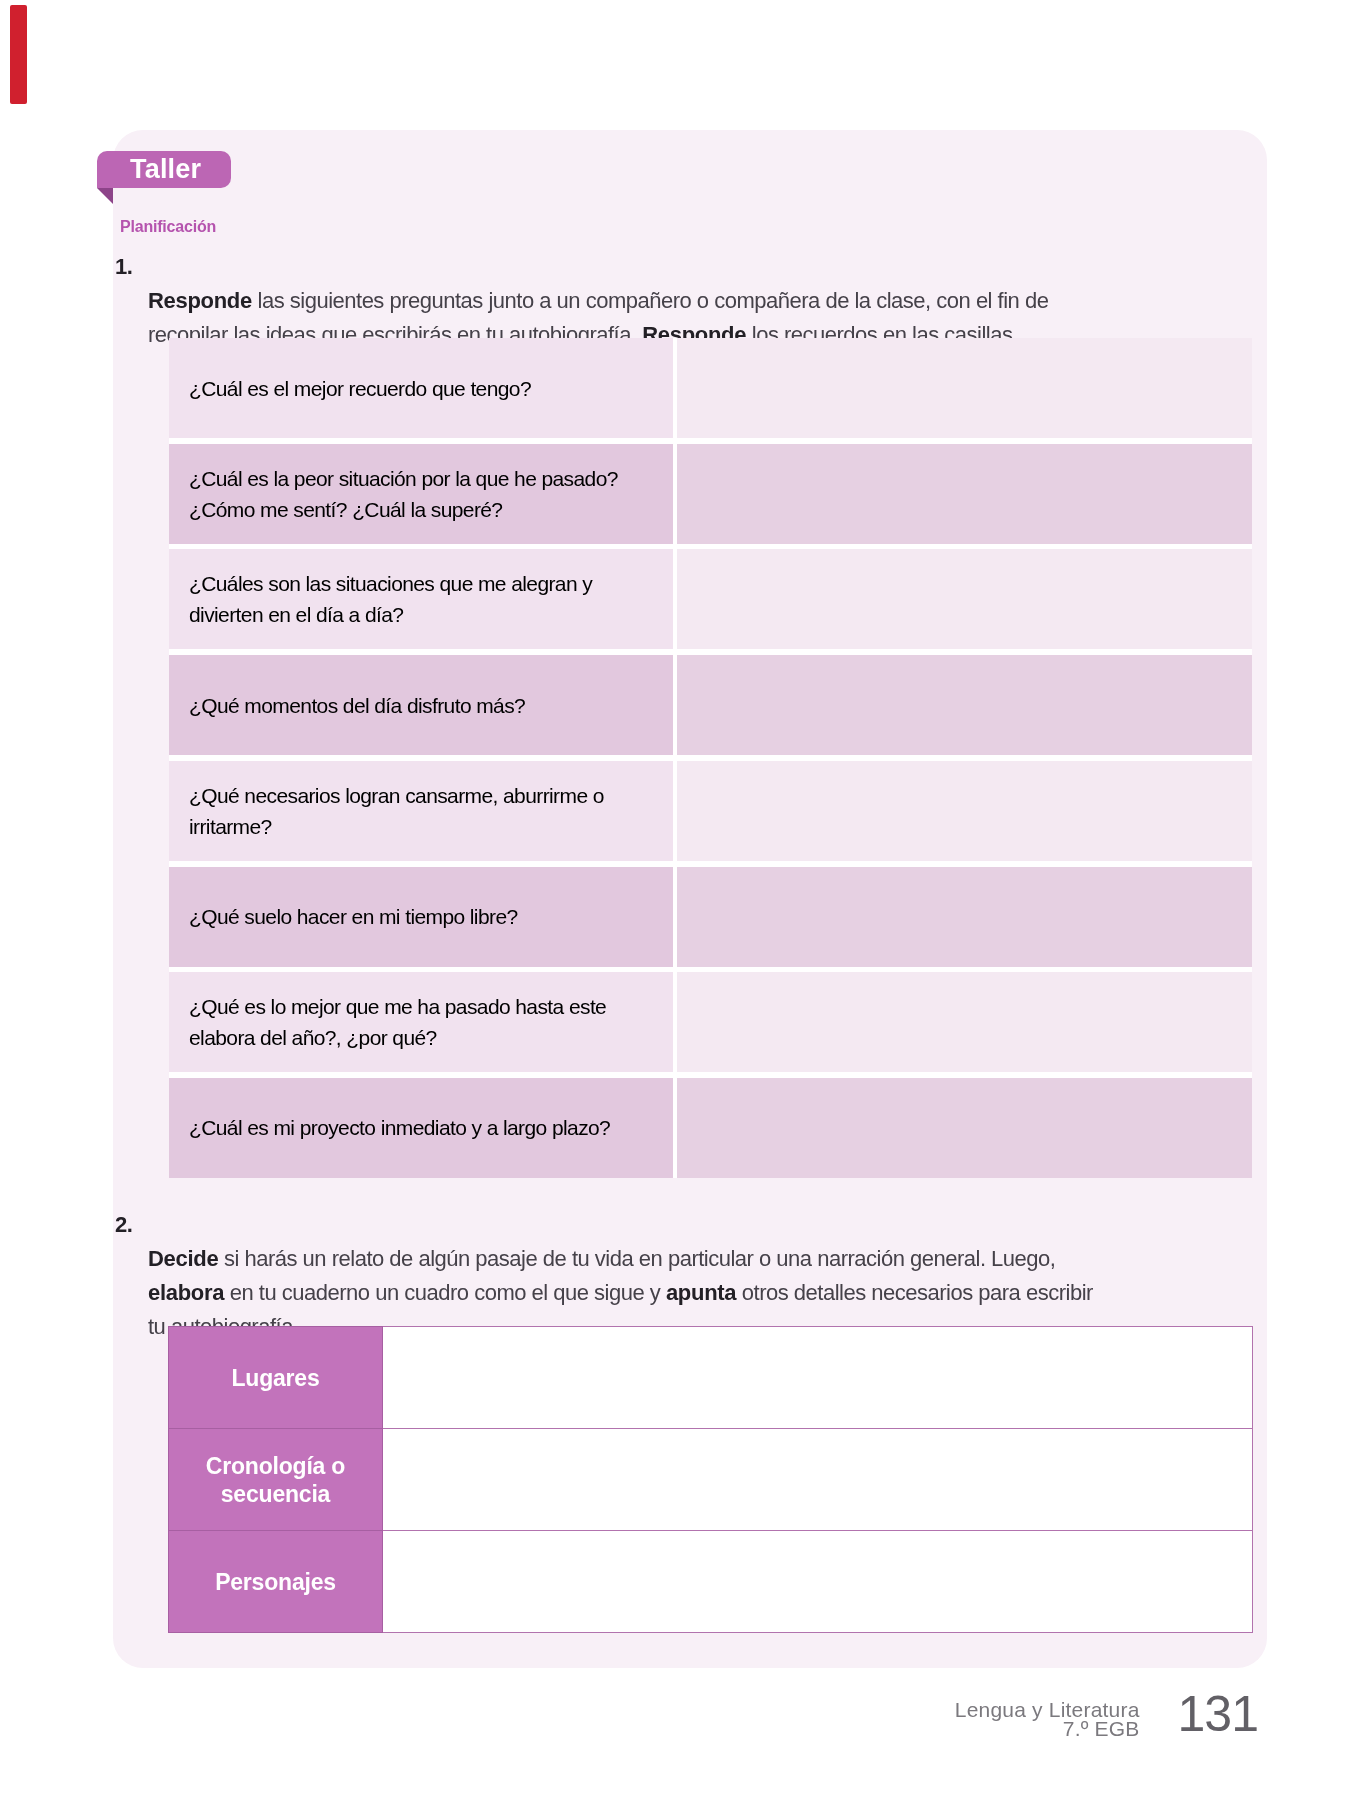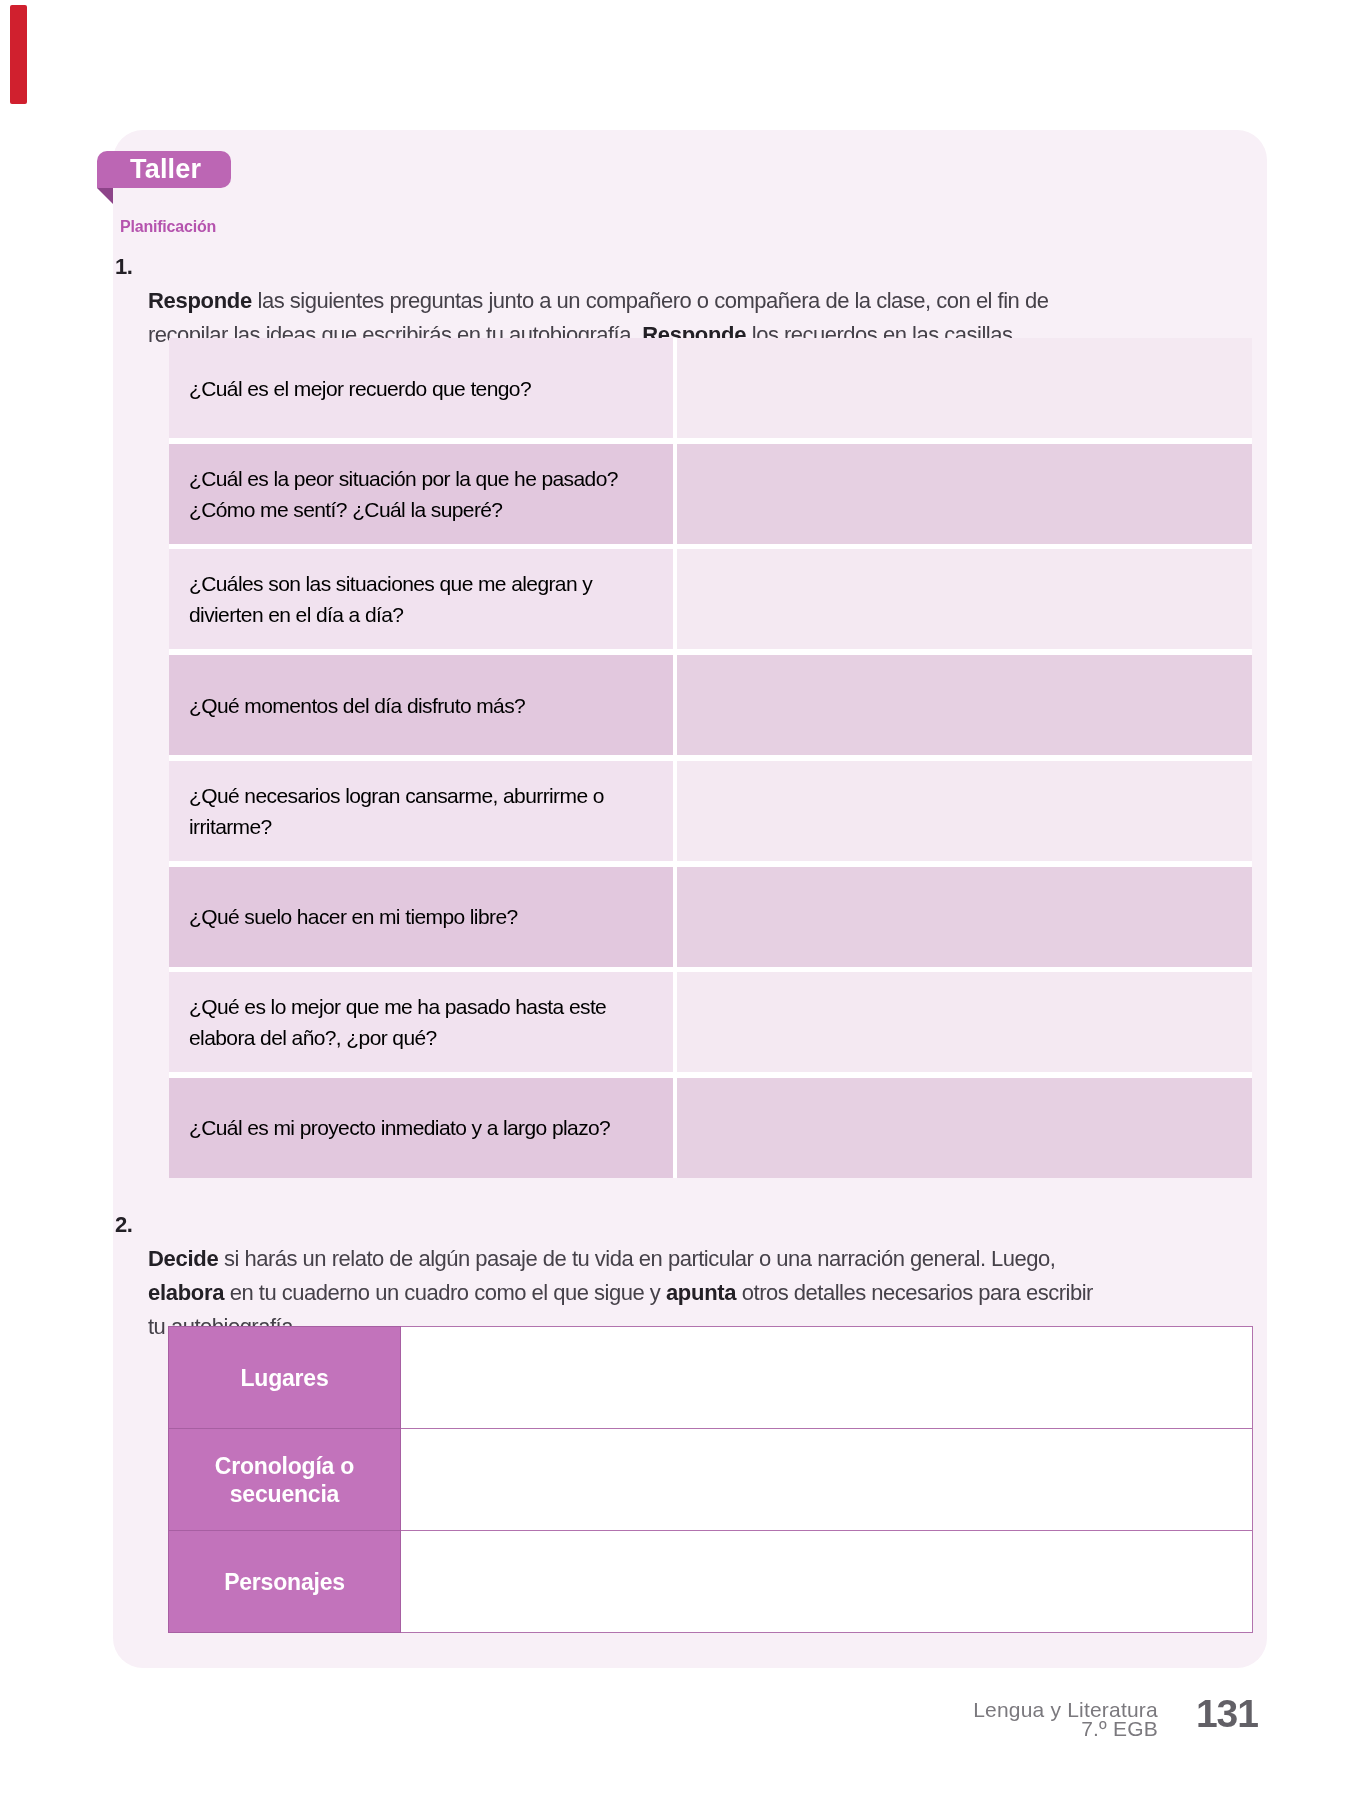--- a/index.html
+++ b/index.html
@@ -39,30 +39,30 @@
   .qrow.light .qcell-left  { background:#f1e2ef; }
   .qrow.light .qcell-right { background:#f4e9f2; }
   .qrow.dark  .qcell-left  { background:#e2c8de; }
   .qrow.dark  .qcell-right { background:#e6d0e2; }
   .qtext { color:#000000; font-size:21px; line-height:31px; letter-spacing:-.6px;
     white-space:pre; }
 
   .ktable { position:absolute; left:168px; top:1326px; width:1085px; }
   .krow { display:flex; height:103px; margin-top:-1px; }
   .krow:first-child { margin-top:0; }
-  .khead { width:233px; background:#c273bb; border:1px solid #a75fa2;
+  .khead { width:215px; background:#c273bb; border:1px solid #a75fa2;
     display:flex; align-items:center; justify-content:center; text-align:center;
     color:#ffffff; font-size:23px; font-weight:bold; line-height:28px;
     white-space:pre-line; letter-spacing:-.2px; }
   .kcell { flex:1; background:#ffffff; border:1px solid #b273ae; border-left:none; }
 
   .footer { position:absolute; top:1697px; right:92px; display:flex; align-items:flex-start;gap:28px; }
   .footer-text { text-align:right; color:#7b797e; font-size:21px; line-height:19px;
     letter-spacing:.2px; padding-top:3px; }
-  .footer-num { color:#626066; font-size:39px; font-weight:bold; line-height:34px;
+  .footer-num { color:#626066; font-size:50px; font-weight:normal; line-height:34px;
     margin-left:10px; letter-spacing:-1px; }
 </style>
 </head>
 <body>
 
 <div class="page">
 
   <div class="red-marker"></div>
 
   <div class="card"></div>

